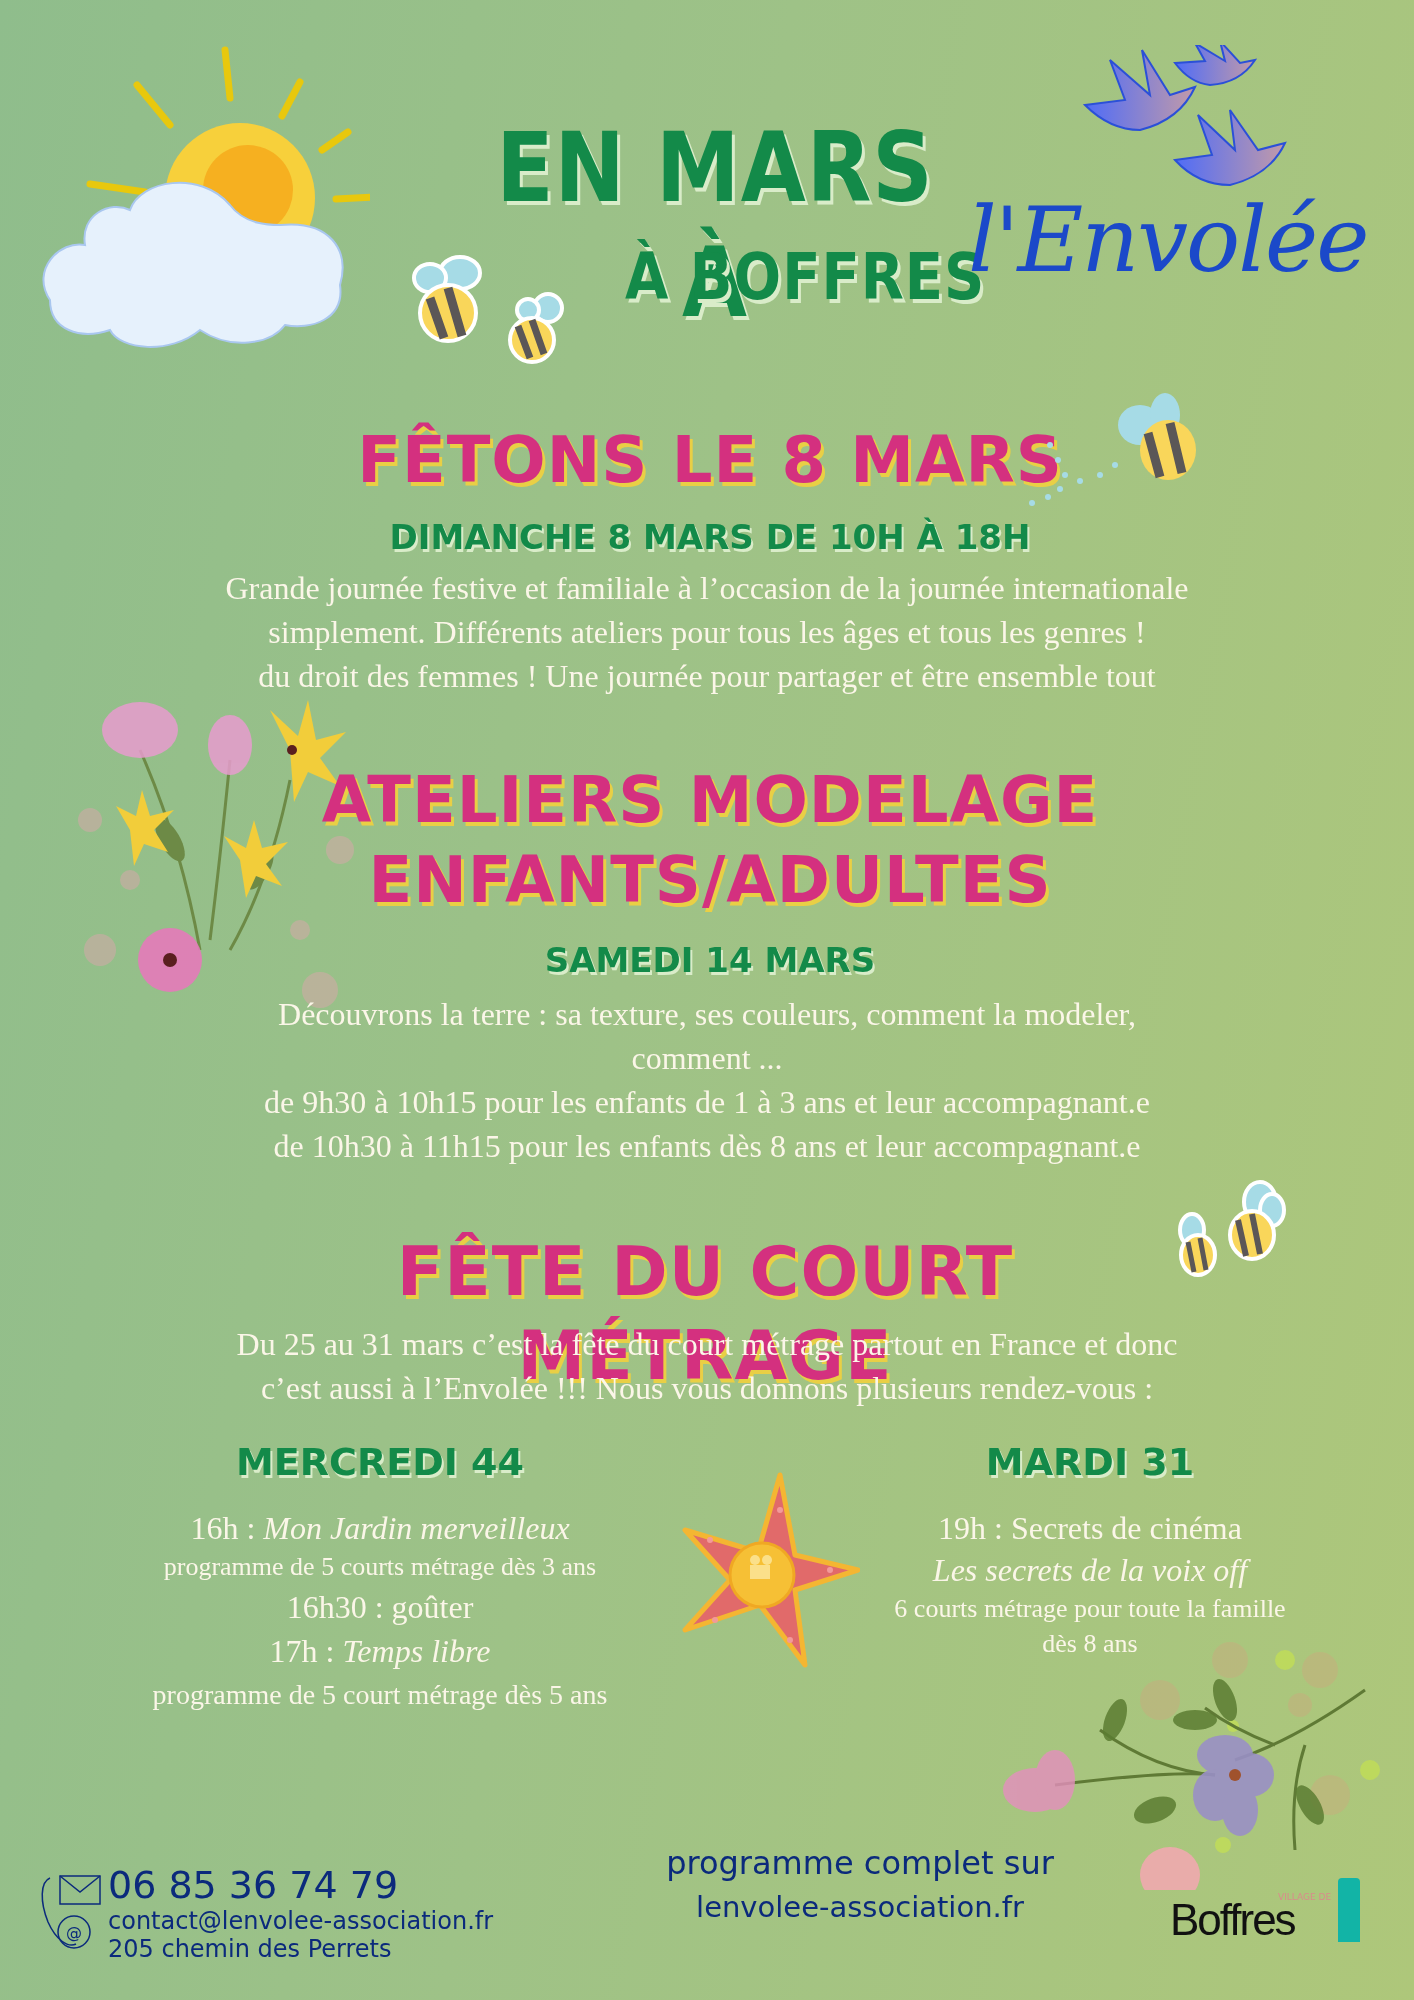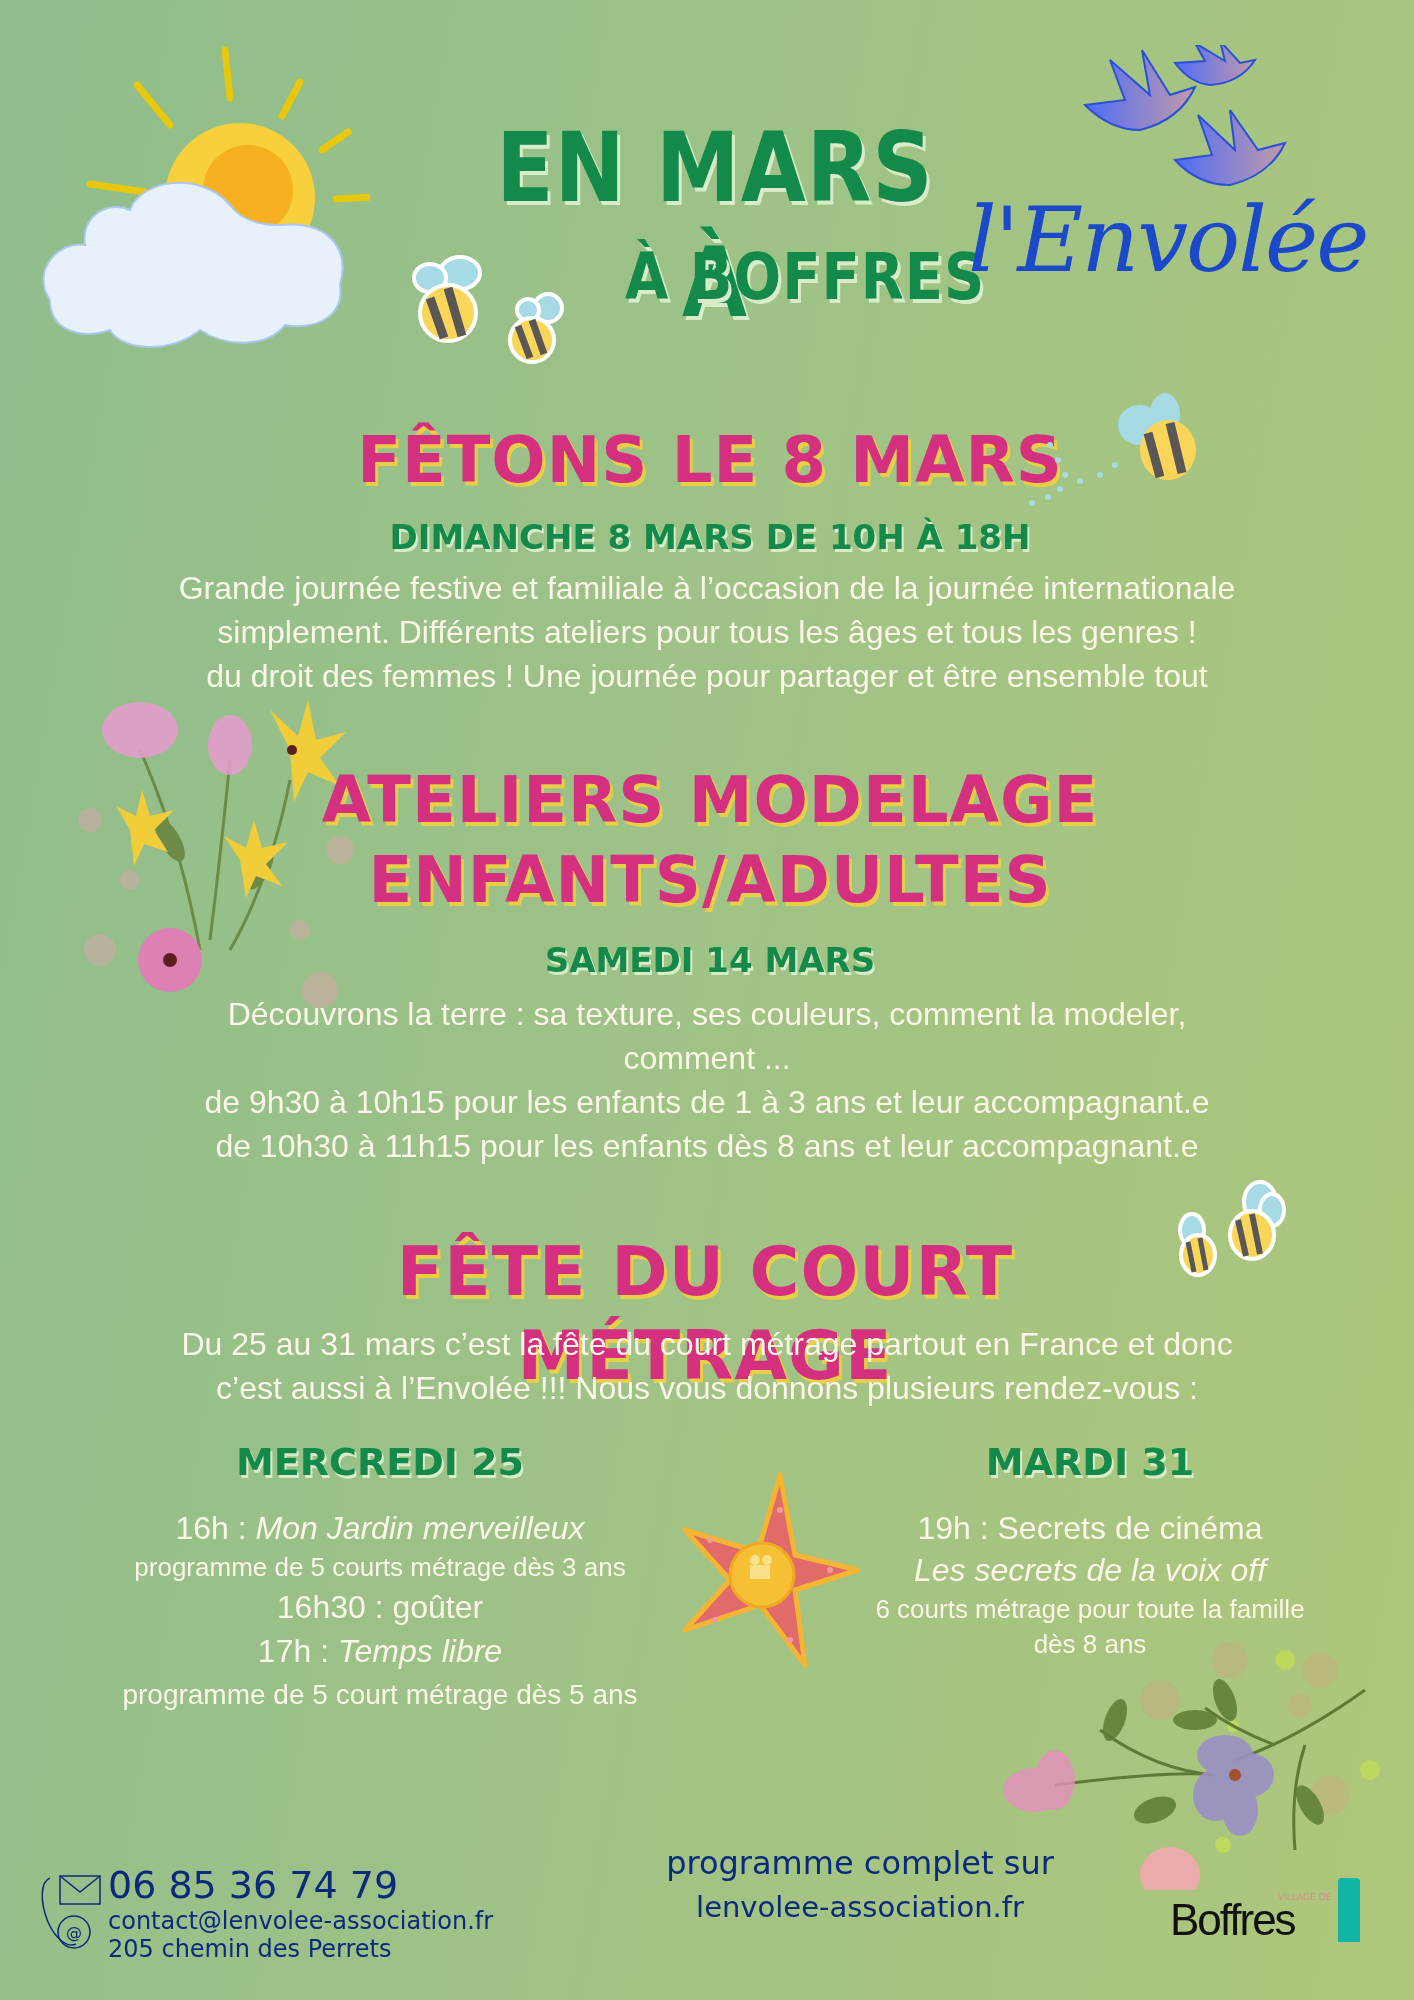--- a/index.html
+++ b/index.html
@@ -7,21 +7,21 @@
     background:linear-gradient(100deg,#8fbd8c 0%,#9ec287 45%,#aec77a 100%);
     font-family:"DejaVu Sans",sans-serif;}
   .abs{position:absolute;}
   .center{text-align:center;}
   .title-green{font-family:"DejaVu Sans",sans-serif;font-weight:900;color:#138a49;
     text-shadow:3px 4px 0 #d9ecc9;letter-spacing:1px;transform:scaleY(1.15);}
   .title-pink{font-family:"DejaVu Sans",sans-serif;font-weight:900;color:#d4307f;
     text-shadow:3px 4px 0 #e9cf45;letter-spacing:1px;}
   .sub-green{font-family:"DejaVu Sans",sans-serif;font-weight:900;color:#138a49;
     text-shadow:2px 3px 0 #d9ecc9;}
-  .body-text{color:#fbf6e8;font-family:Liberation Sans, sans-serif;font-weight:300;}
+  .body-text{color:#fbf6e8;font-family:Liberation Serif, serif;font-weight:300;}
   .it{font-style:italic;}
   .navy{color:#0b2a7c;font-family:"DejaVu Sans",sans-serif;}
   .script{font-family:"DejaVu Serif",serif;font-style:italic;color:#1b49c9;}
 </style>
 </head>
 <body>
 
 <svg class="abs" style="left:30px;top:40px" width="340" height="340" viewBox="0 0 340 340">
   <g stroke="#e8c80d" stroke-width="7" stroke-linecap="round">
     <line x1="195" y1="10" x2="200" y2="58"></line>
@@ -142,21 +142,21 @@
   <ellipse cx="32" cy="50" rx="12" ry="16" fill="#a6dbe6" stroke="#fff" stroke-width="4"></ellipse>
   <ellipse cx="38" cy="75" rx="17" ry="20" fill="#f9d65a" stroke="#fff" stroke-width="4"></ellipse>
   <path d="M28 62 L34 92 M40 58 L46 90" stroke="#5b5757" stroke-width="5"></path>
 </svg>
 <div class="abs body-text center" style="left:20px;top:1322px;width:1374px;font-size:32px;line-height:44px;">
   <div>Du 25 au 31 mars c’est la fête du court métrage partout en France et donc</div>
   <div>c’est aussi à l’Envolée !!! Nous vous donnons plusieurs rendez-vous :</div>
 </div>
 
 <div class="abs center" style="left:40px;top:1435px;width:680px;">
-  <div class="sub-green" style="font-size:38px;line-height:54px;margin-bottom:18px;">MERCREDI 25</div>
+  <div class="sub-green" style="font-size:38px;line-height:54px;margin-bottom:18px;">MERCREDI 44</div>
   <div class="body-text" style="font-size:32px;line-height:42px;">
     <span>16h : </span><span class="it">Mon Jardin merveilleux</span>
   </div>
   <div class="body-text" style="font-size:26px;line-height:36px;">programme de 5 courts métrage dès 3 ans</div>
   <div class="body-text" style="font-size:32px;line-height:44px;">16h30 : goûter</div>
   <div class="body-text" style="font-size:32px;line-height:44px;">
     <span>17h : </span><span class="it">Temps libre</span>
   </div>
   <div class="body-text" style="font-size:28px;line-height:44px;">programme de 5 court métrage dès 5 ans</div>
 </div>

